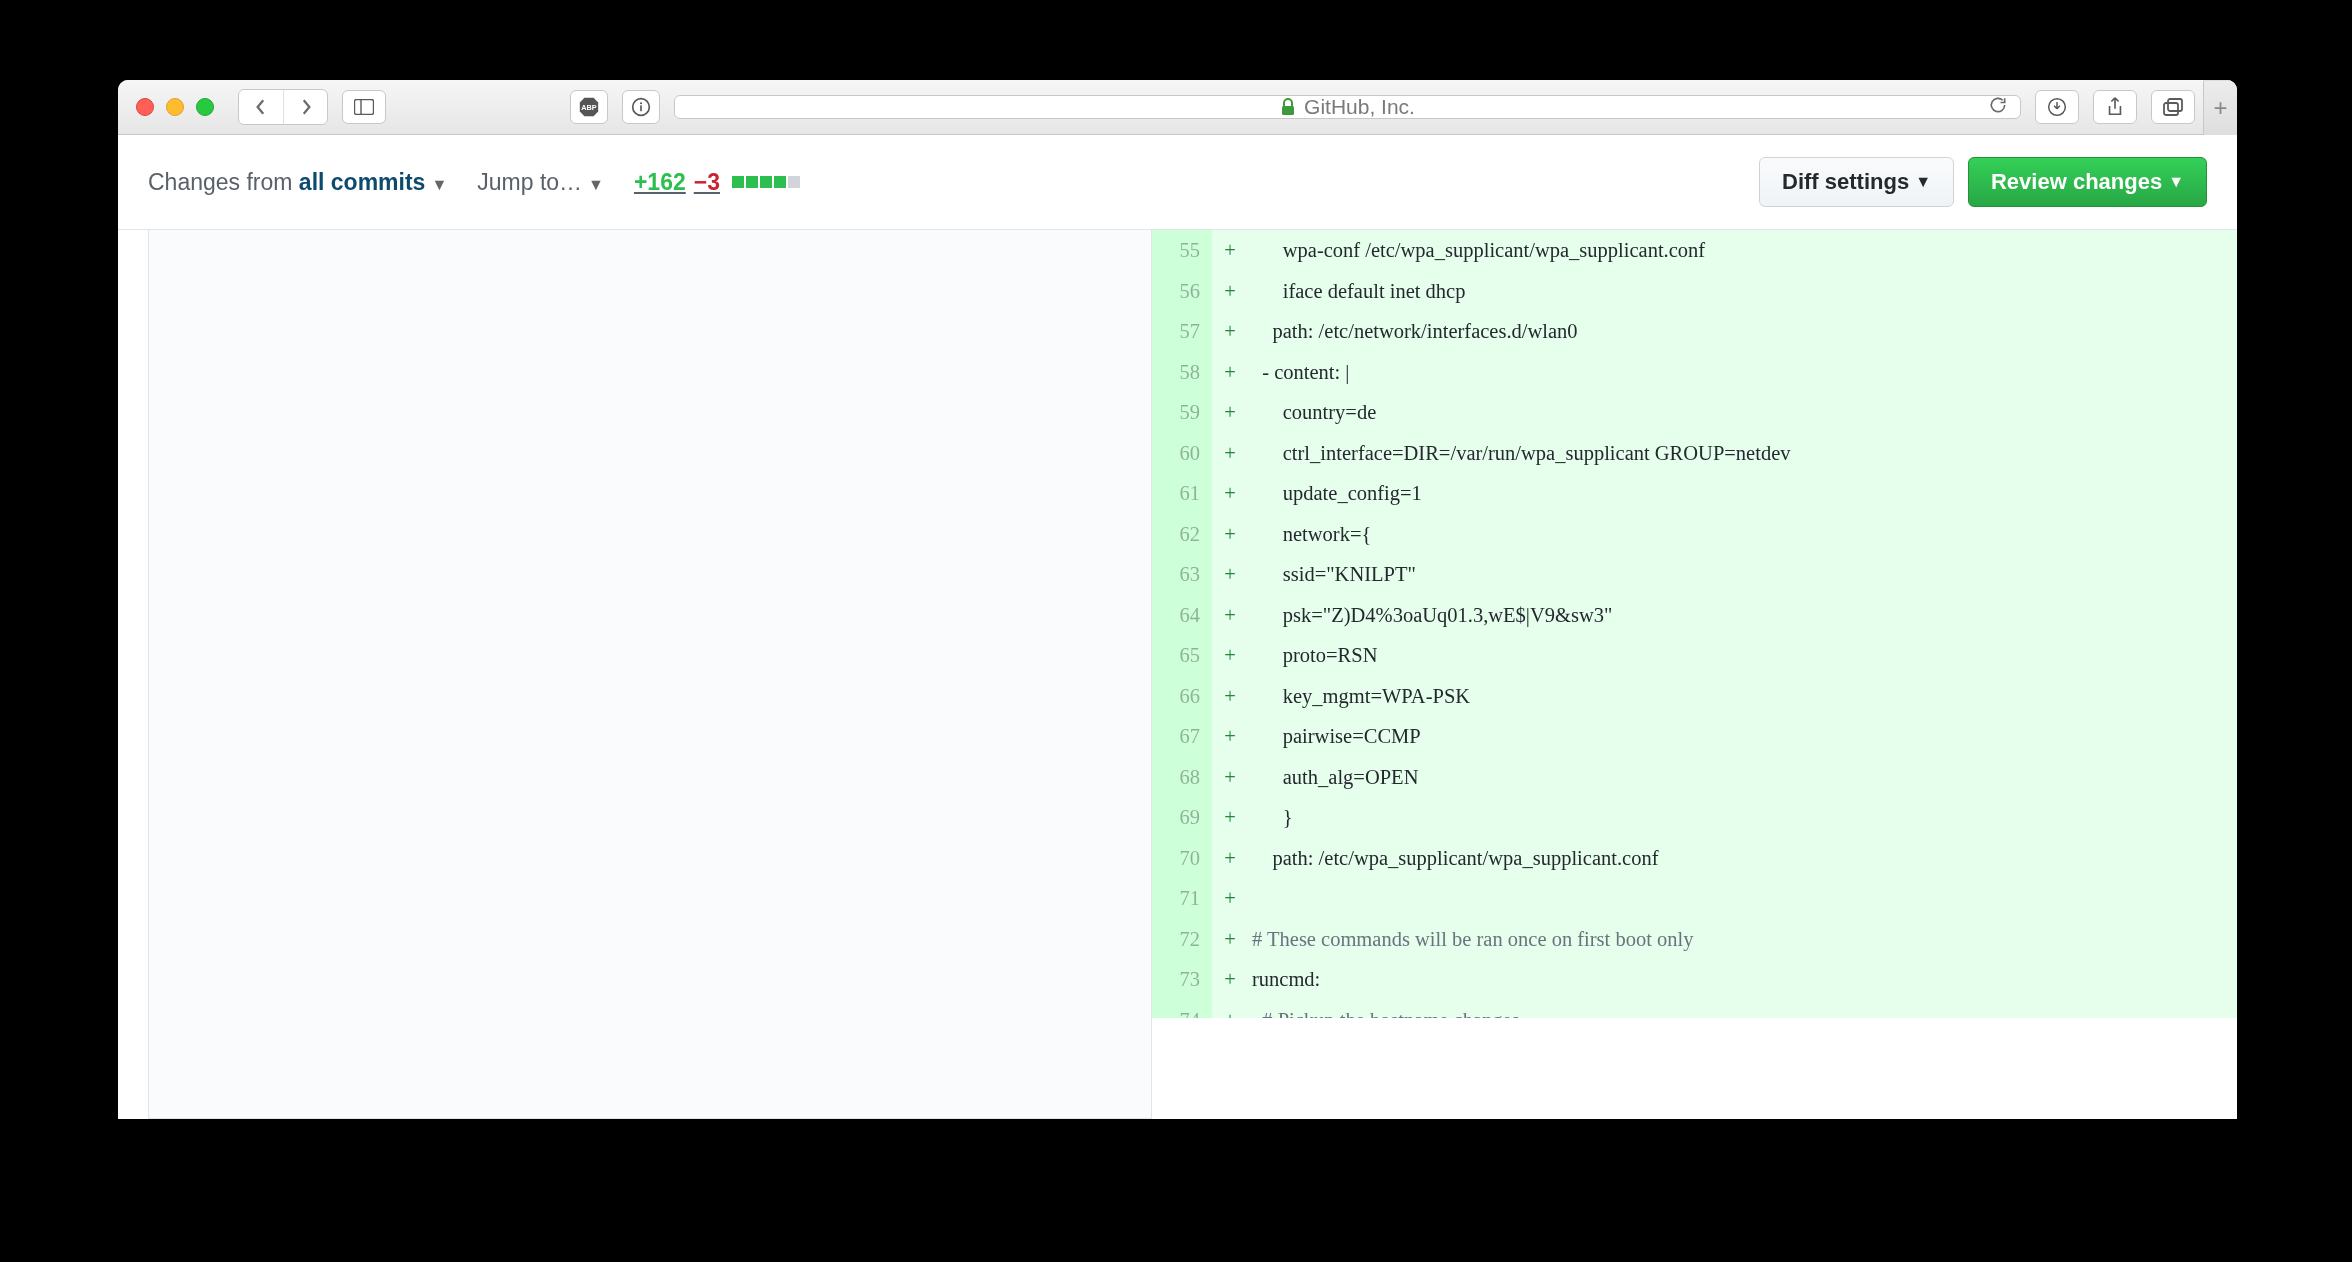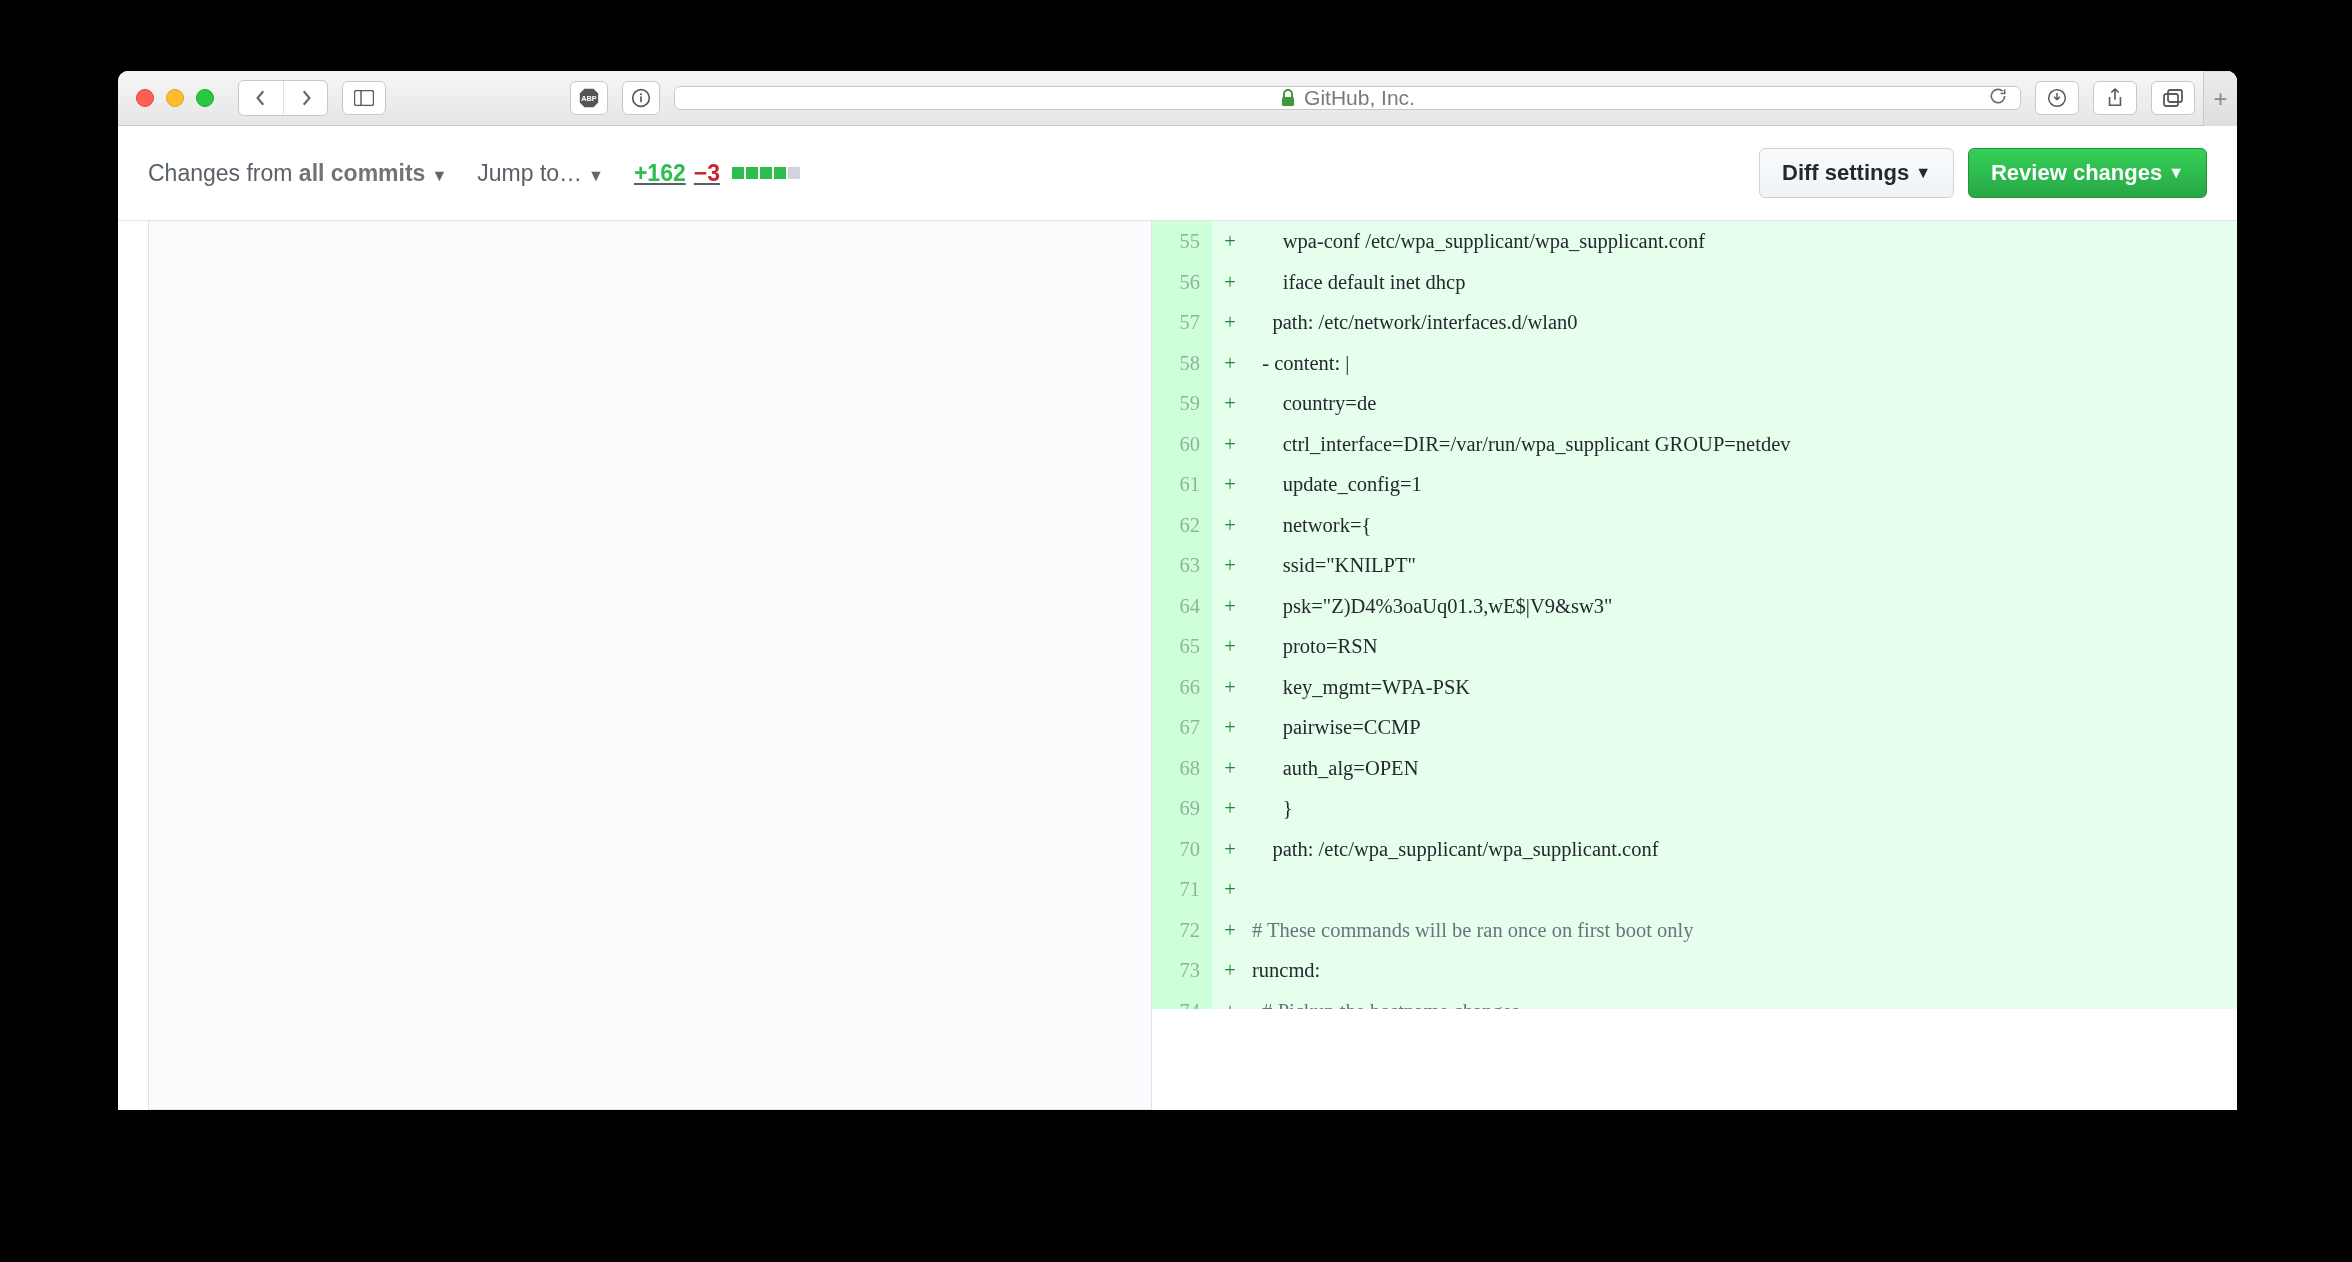--- a/index.html
+++ b/index.html
@@ -6,21 +6,21 @@
   body {
     background: #000;
     width: 2352px;
     height: 1262px;
     font-family: -apple-system, BlinkMacSystemFont, "Segoe UI", Helvetica, Arial, sans-serif;
     overflow: hidden;
   }
   .browser-window {
     position: absolute;
     left: 118px;
-    top: 71px;
+    top: 80px;
     width: 2119px;
     height: 1039px;
     background: #fff;
     border-radius: 10px 10px 0 0;
     box-shadow: 0 20px 60px rgba(0,0,0,0.5);
     overflow: hidden;
   }
   .titlebar {
     height: 55px;
     background: linear-gradient(#f6f6f6, #e6e6e6);
@@ -98,21 +98,21 @@
     height: 95px;
     border-bottom: 1px solid #e1e4e8;
     display: flex;
     align-items: center;
     padding: 0 30px;
     background: #fff;
     font-size: 23px;
     color: #586069;
   }
   .toolbar-left { display: flex; align-items: center; gap: 30px; }
-  .changes-from strong { color: #737373; font-weight: 600; margin-top: 6px; }
+  .changes-from strong { color: #0c4a6e; font-weight: 600; margin-top: 6px; }
   .caret { margin-left: 6px; font-size: 16px; color: #666; }
   .jump-to { color: #586069; cursor:pointer; }
   .diff-stat { display: flex; align-items: center; gap: 8px; font-weight: 600; text-decoration: underline; }
   .adds { color: #2cbe4e; }
   .dels { color: #cb2431; }
   .diff-squares { display: flex; gap: 2px; margin-left: 4px; }
   .ds { width: 12px; height: 12px; background: #2cbe4e; }
   .ds.grey { background: #d1d5da; }
   .toolbar-right { margin-left: auto; display: flex; gap: 14px; justify-content: flex-end; }
   .btn {

